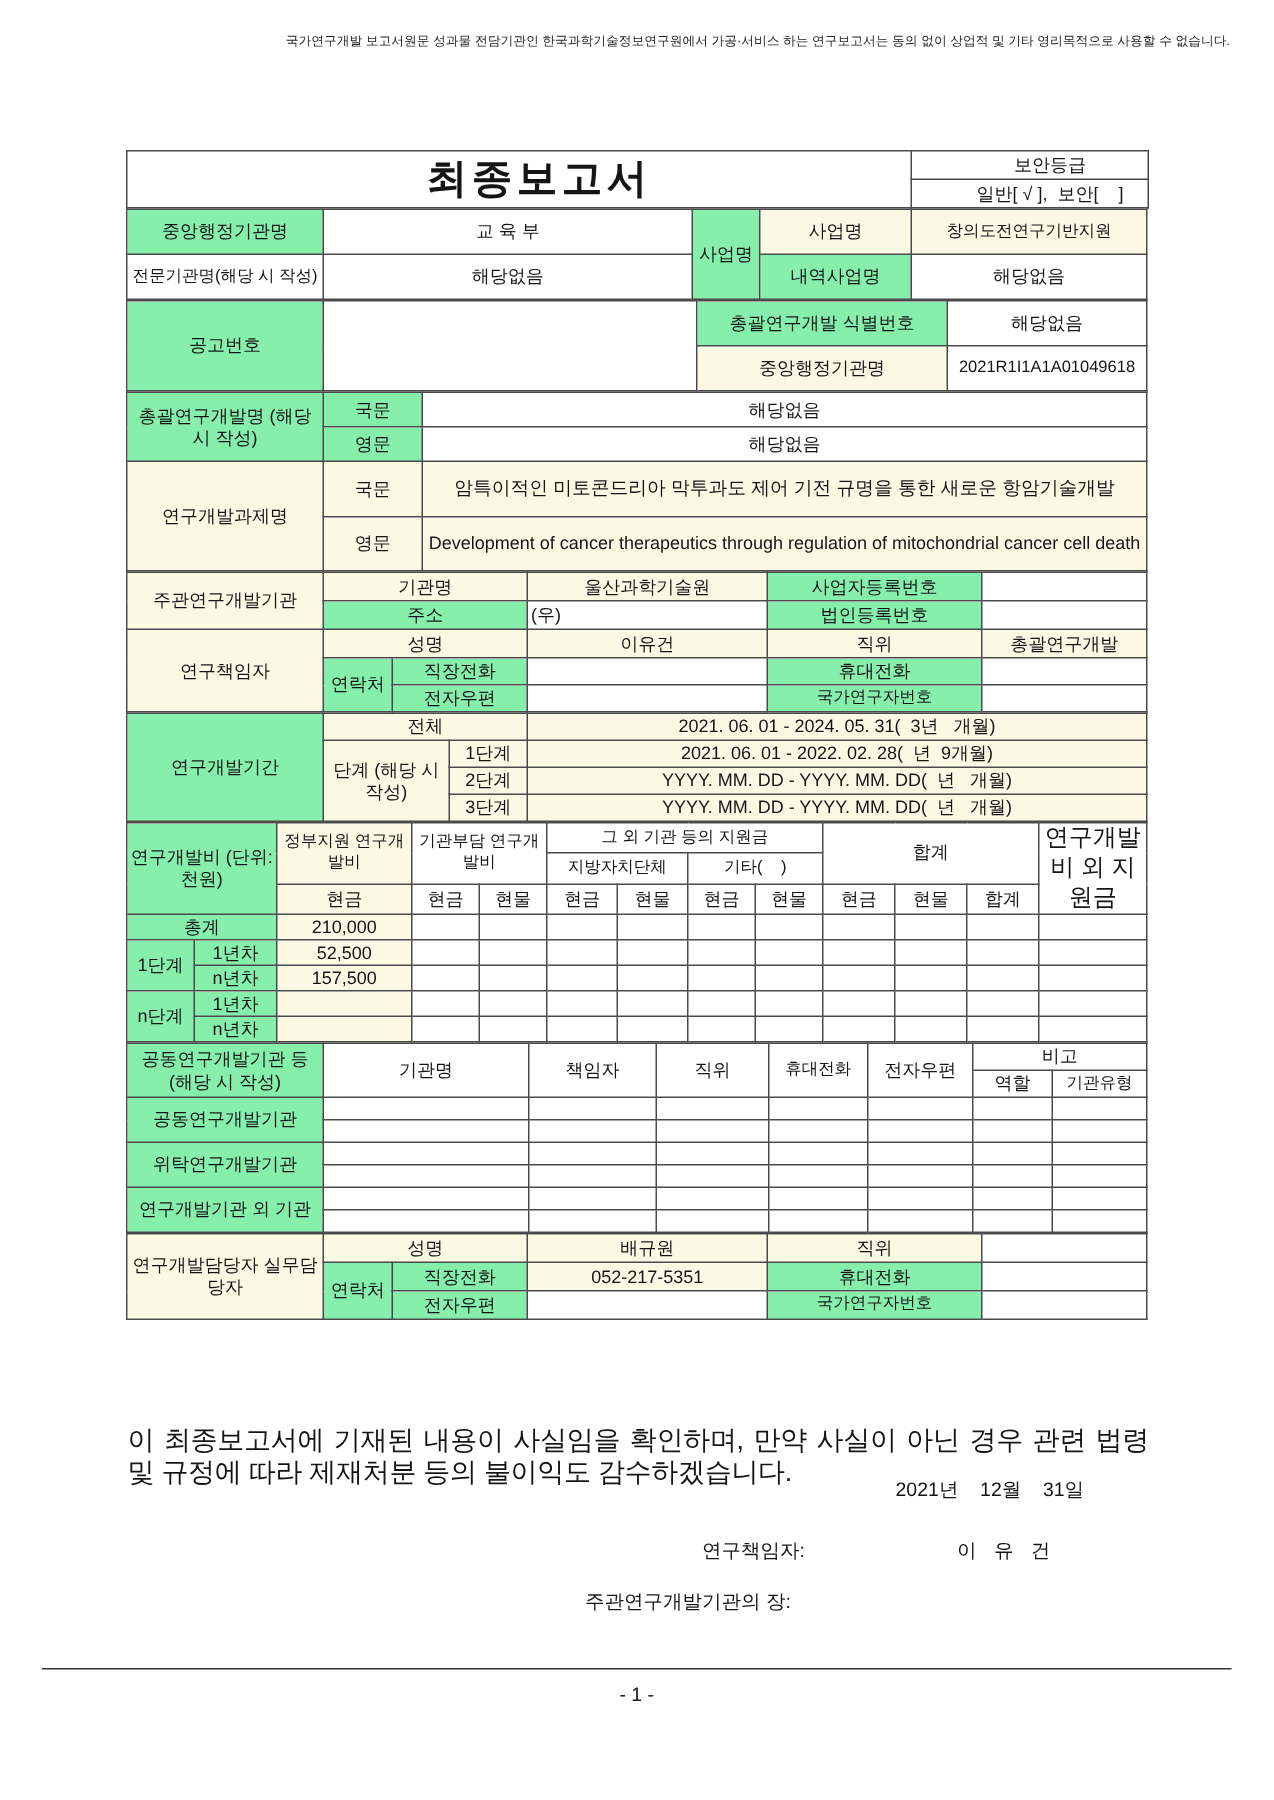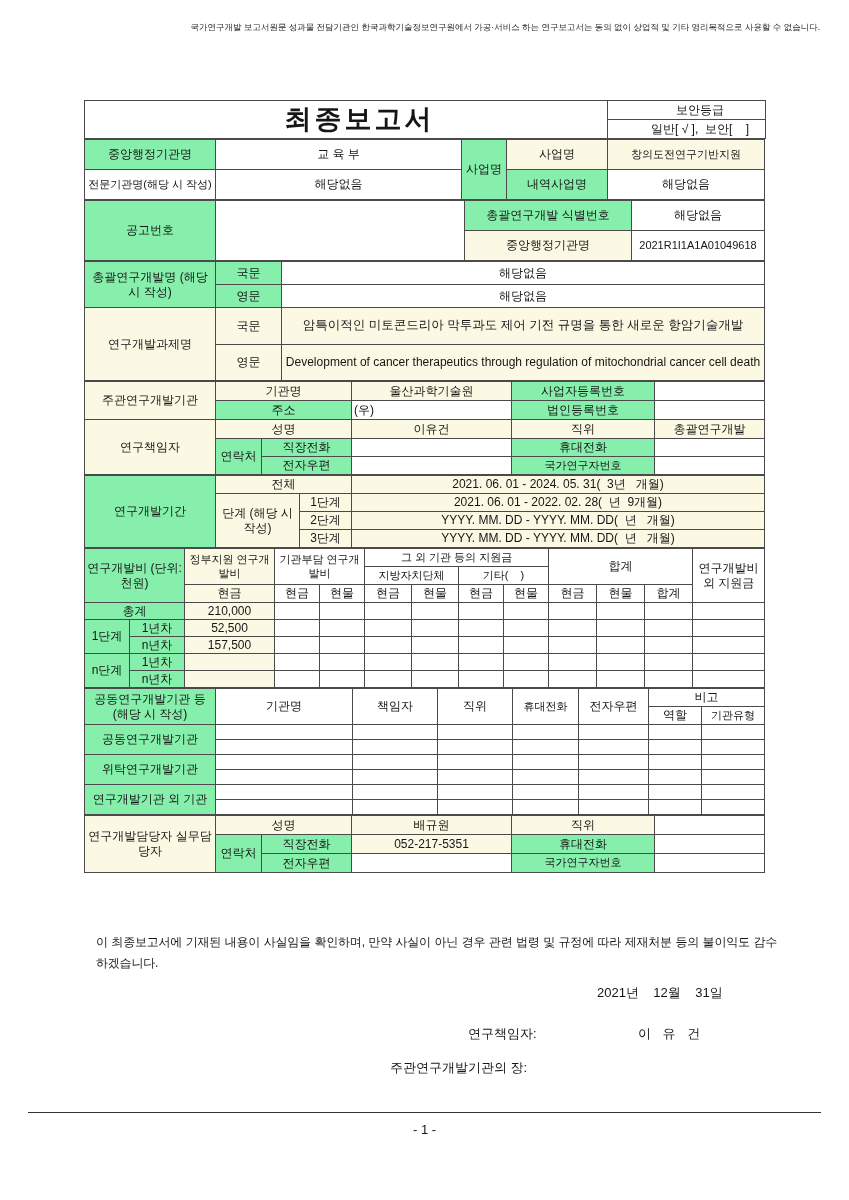--- a/index.html
+++ b/index.html
@@ -8,25 +8,25 @@
   .disclaimer{position:absolute;top:22px;right:29px;font-size:8.5px;color:#222;letter-spacing:0;}
   .form{position:absolute;left:84px;top:100px;width:681px;}
   table{border-collapse:collapse;table-layout:fixed;width:681px;}
   td{border:1px solid #4a4a4a;font-size:12px;text-align:center;vertical-align:middle;
      padding:0 2px;overflow:hidden;line-height:1.25;}
   .gray{background:#86efac;}
   .yellow{background:#fbf9e3;}
   .left{text-align:left;}
   .pre{white-space:pre;}
   .fs11{font-size:11px;}
-  .fs10{font-size:12px;}
+  .fs10{font-size:16px;}
   .title-cell{font-size:27px;font-weight:bold;letter-spacing:3px;}
   .sec-table td{height:18px;padding-left:29px;}
   .h29 td{height:29px;}
-  .bottom{position:absolute;left:96px;width:681px;font-size:12px;}
+  .bottom{position:absolute;left:85px;width:681px;font-size:18px;margin-top:18px;}
   .pledge{top:932px;text-align:justify;line-height:21px;letter-spacing:-0.2px;}
   .abs{position:absolute;font-size:13px;white-space:pre;text-align:right;}
   .footer-line{position:absolute;left:28px;top:1112px;width:793px;border-top:1.6px solid #333;}
   .pageno{position:absolute;left:0;top:1122px;width:849px;text-align:center;font-size:13px;}
 </style>
 </head>
 <body>
 
 <div class="page">
 

